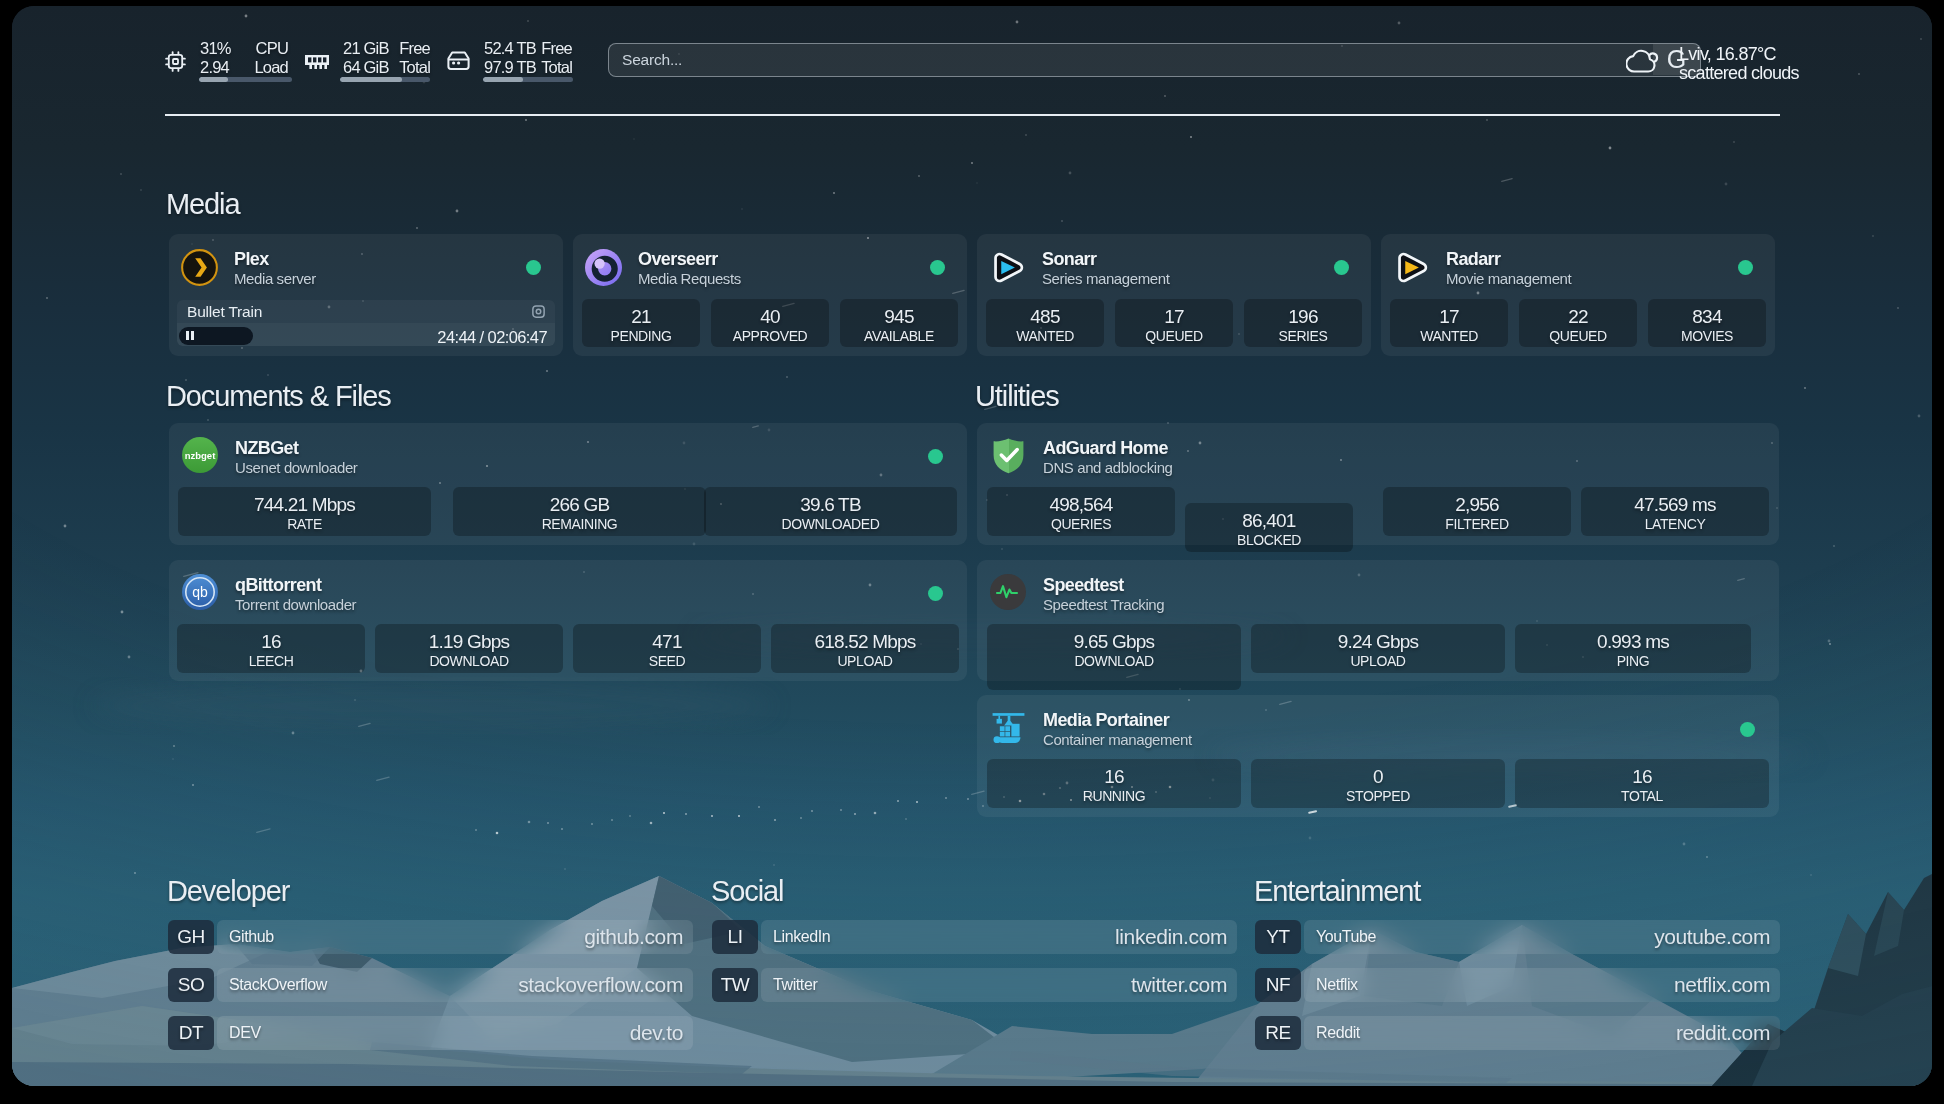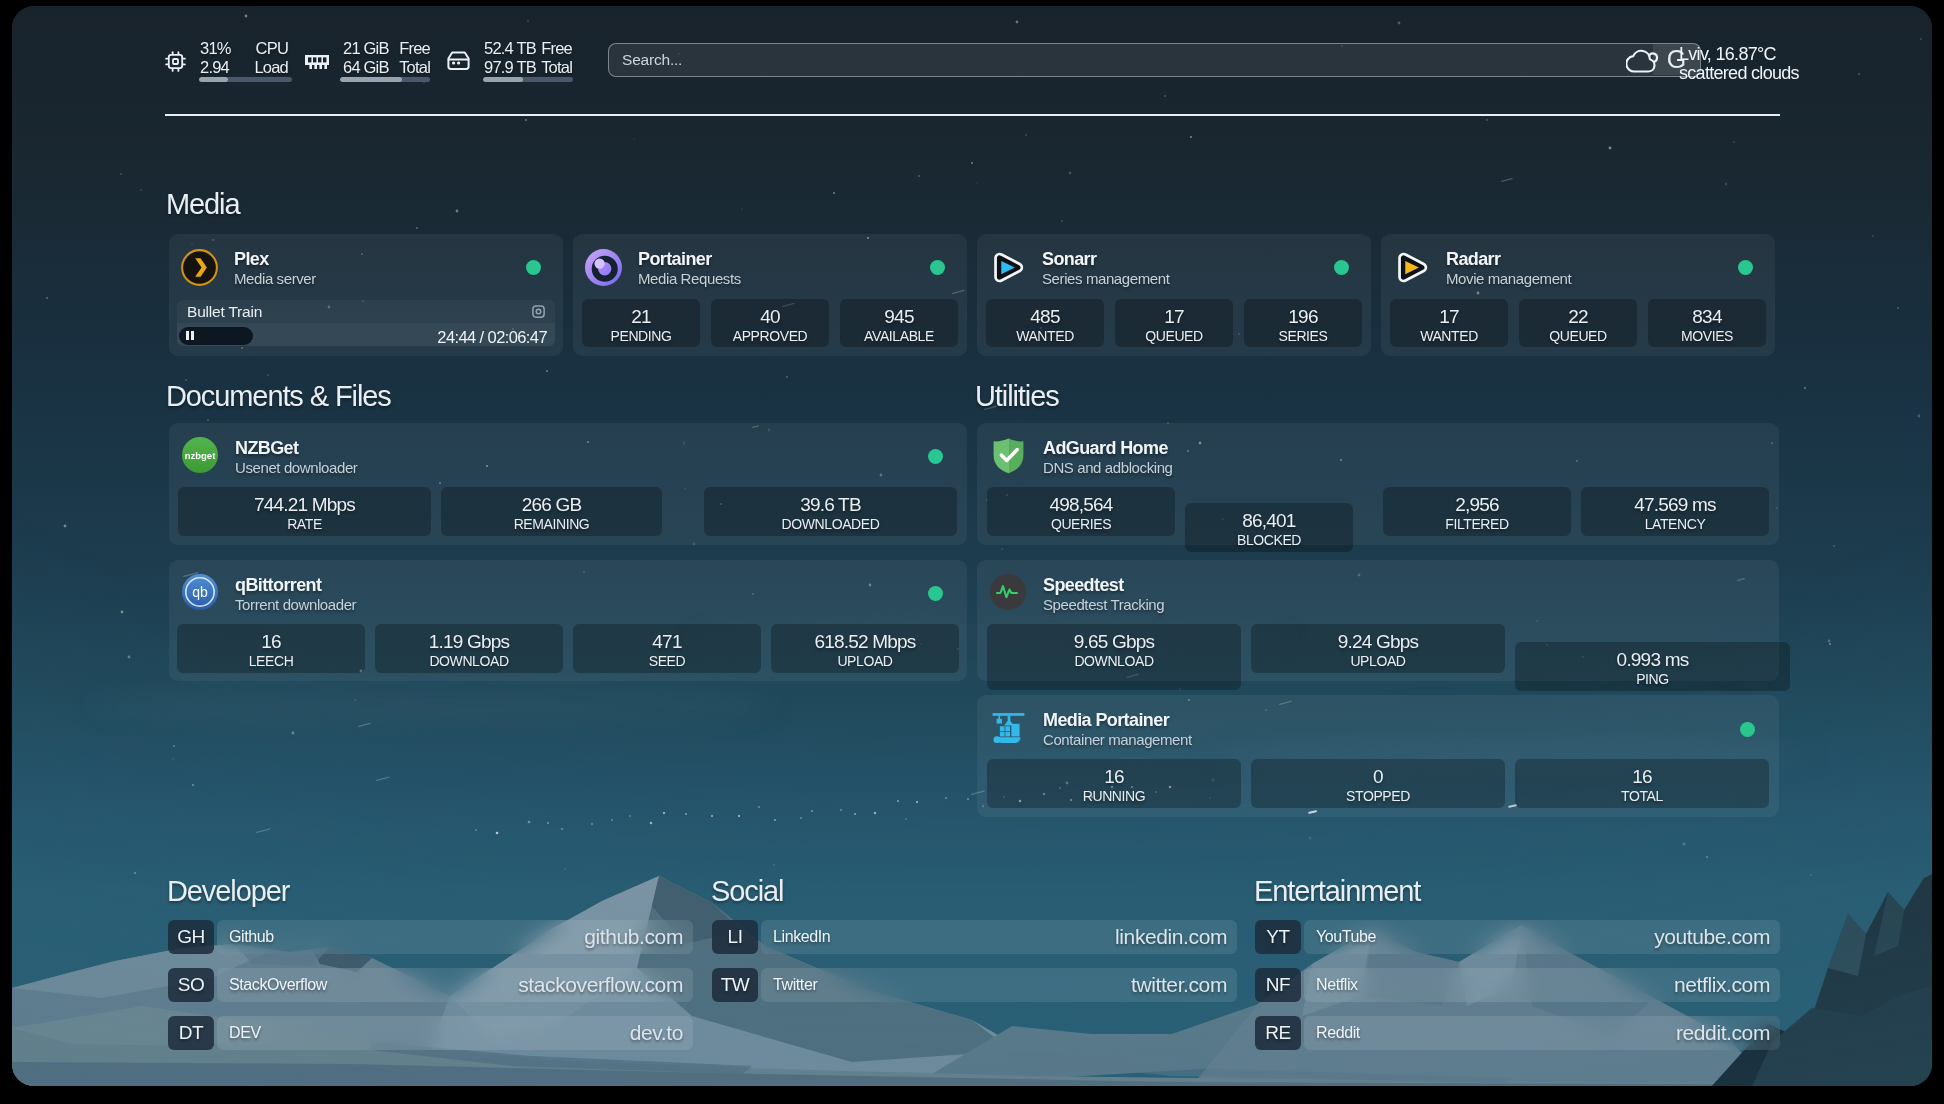--- a/index.html
+++ b/index.html
@@ -375,21 +375,21 @@
   <defs>
           <linearGradient id="ovg" x1="0" y1="0" x2="1" y2="1">
             <stop offset="0" stop-color="#cba6f7"></stop>
             <stop offset="1" stop-color="#7468f0"></stop>
           </linearGradient>
         </defs>
   <circle cx="18" cy="18" r="18" fill="url(#ovg)"></circle>
   <circle cx="19.2" cy="19.2" r="9.6" fill="none" stroke="#152232" stroke-width="6.2"></circle>
   <circle cx="14.2" cy="14.2" r="5" fill="#d6c2fa"></circle>
  </svg>
- <div class="ctitle" style="left:65px;top:15px">Portainer</div>
+ <div class="ctitle" style="left:65px;top:15px">Overseerr</div>
  <div class="csub" style="left:65px;top:36px">Media Requests</div>
  <div class="dot" style="left:357px;top:26px"></div>
  <div class="sbox" style="left:9px;top:65px;width:118px;height:48px">
         <div class="num">21</div>
         <div class="lab">PENDING</div>
       </div>
  <div class="sbox" style="left:138px;top:65px;width:118px;height:48px">
         <div class="num">40</div>
         <div class="lab">APPROVED</div>
       </div>
@@ -458,21 +458,21 @@
   <circle cx="18" cy="18" r="18" fill="url(#nzg)"></circle>
   <text x="18" y="21.5" font-family="Liberation Sans" font-size="9.5" font-weight="700" fill="#fff" text-anchor="middle">nzbget</text>
  </svg>
  <div class="ctitle" style="left:66px;top:15px">NZBGet</div>
  <div class="csub" style="left:66px;top:36px">Usenet downloader</div>
  <div class="dot" style="left:759px;top:25.5px"></div>
  <div class="sbox" style="left:9px;top:64px;width:253px;height:49px">
         <div class="num">744.21 Mbps</div>
         <div class="lab">RATE</div>
       </div>
- <div class="sbox" style="left:272px;top:64px;width:221px;height:49px">
+ <div class="sbox" style="left:284px;top:64px;width:253px;height:49px">
         <div class="num">266 GB</div>
         <div class="lab">REMAINING</div>
       </div>
  <div class="sbox" style="left:535px;top:64px;width:253px;height:49px">
         <div class="num">39.6 TB</div>
         <div class="lab">DOWNLOADED</div>
       </div>
 </div>
 <div class="card" style="left:965px;top:417px;width:802px;height:122px">
  <svg class="ab" style="left:13px;top:14px" width="37" height="37" viewBox="0 0 36 36">
@@ -547,21 +547,21 @@
  <div class="ctitle" style="left:66px;top:15px">Speedtest</div>
  <div class="csub" style="left:66px;top:36px">Speedtest Tracking</div>
  <div class="sbox" style="left:10px;top:64px;width:254px;height:66px">
         <div class="num">9.65 Gbps</div>
         <div class="lab">DOWNLOAD</div>
       </div>
  <div class="sbox" style="left:274px;top:64px;width:254px;height:49px">
         <div class="num">9.24 Gbps</div>
         <div class="lab">UPLOAD</div>
       </div>
- <div class="sbox" style="left:538px;top:82px;width:275px;height:49px">
+ <div class="sbox" style="left:538px;top:64px;width:236px;height:49px">
         <div class="num">0.993 ms</div>
         <div class="lab">PING</div>
       </div>
 </div>
 
 <div class="card" style="left:965px;top:689px;width:802px;height:122px">
  <svg class="ab" style="left:13px;top:14px" width="37" height="37" viewBox="0 0 36 36" fill="#33b8ea">
   <rect x="2.5" y="4" width="31" height="2.6"></rect>
   <rect x="8.2" y="6.6" width="1.6" height="3.4"></rect>
   <rect x="6.4" y="9.6" width="5.2" height="4.6"></rect>

